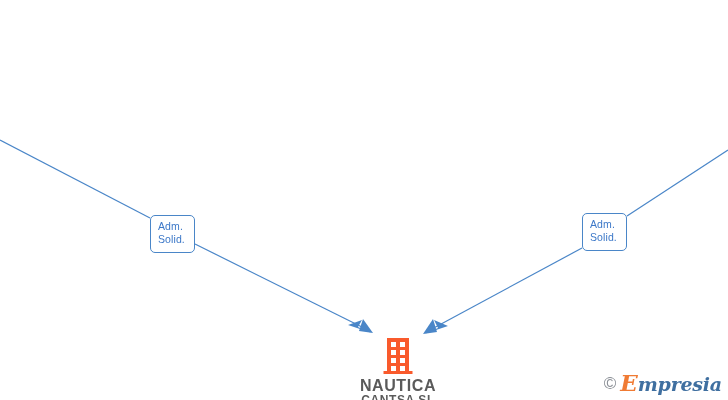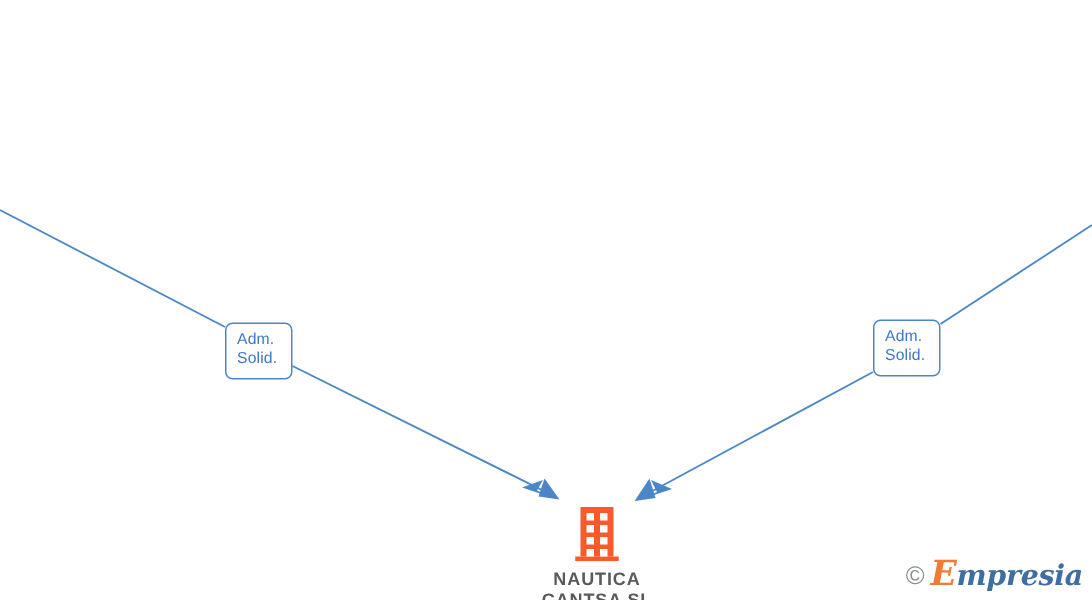--- a/index.html
+++ b/index.html
@@ -56,21 +56,21 @@
     text-align: center;
     z-index: 6;
   }
   #building-icon {
     display: block;
     margin: 0 auto;
   }
   #company-name {
     margin-top: 3px;
     color: #5a5a5a;
-    font-size: 12px;
+    font-size: 16px;
     font-weight: bold;
     line-height: 14px;
     letter-spacing: 0.6px;
     white-space: nowrap;
   }
   #company-name-2 {
     color: #5a5a5a;
     font-size: 12px;
     font-weight: bold;
     line-height: 14px;

